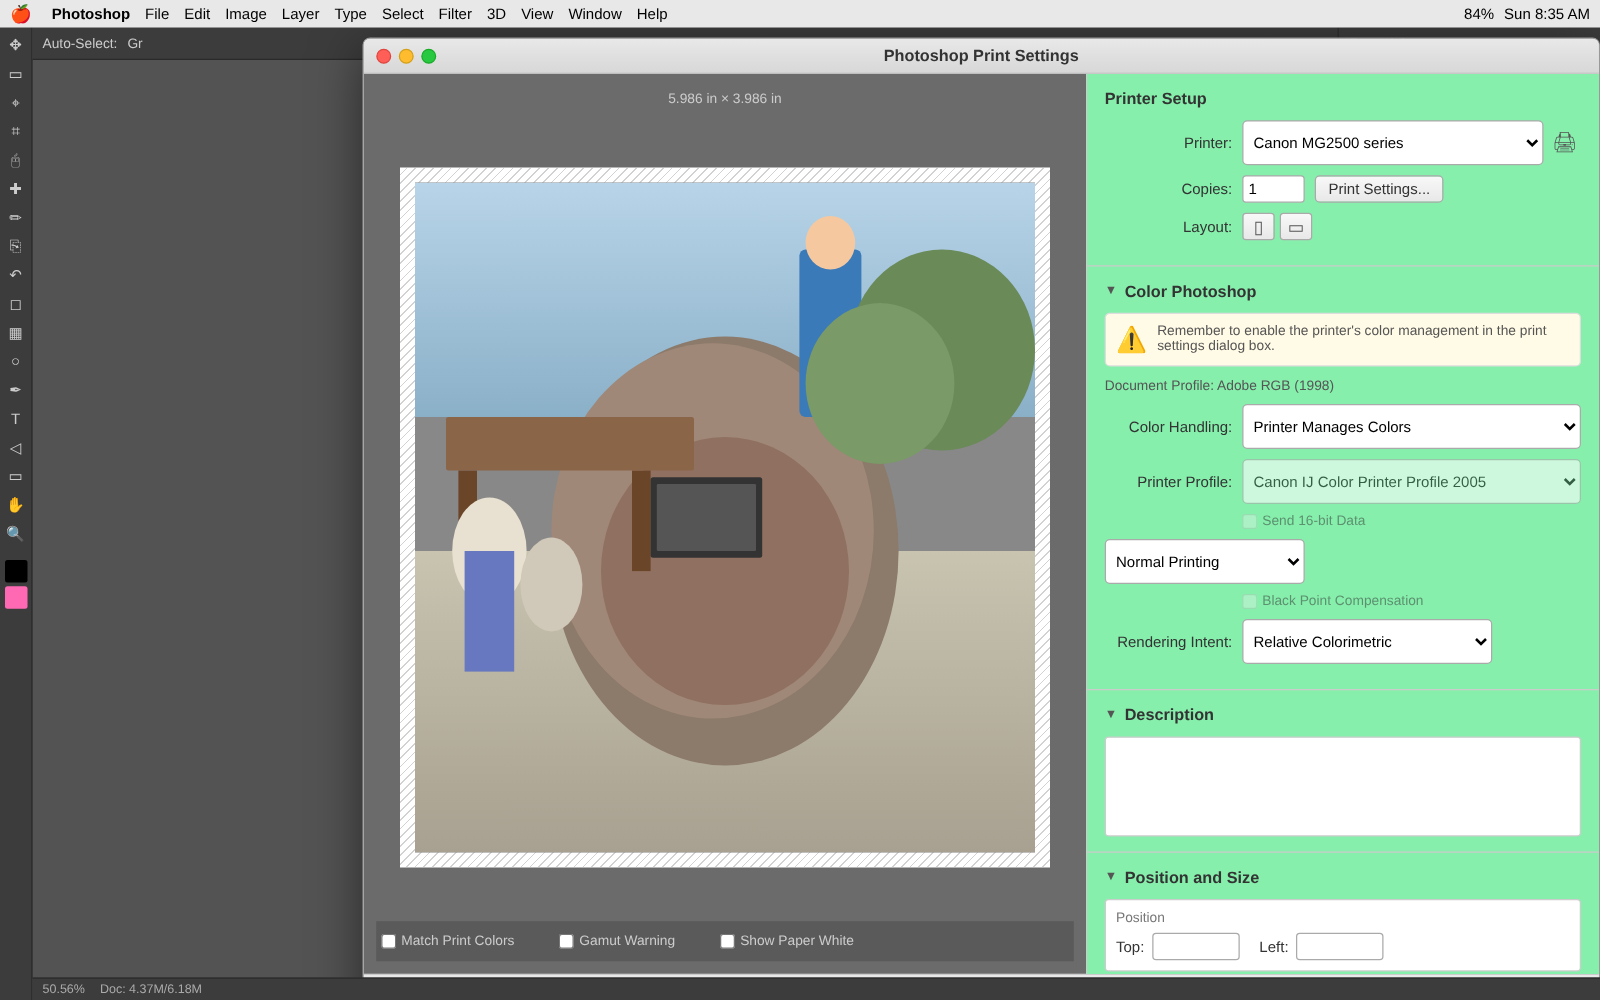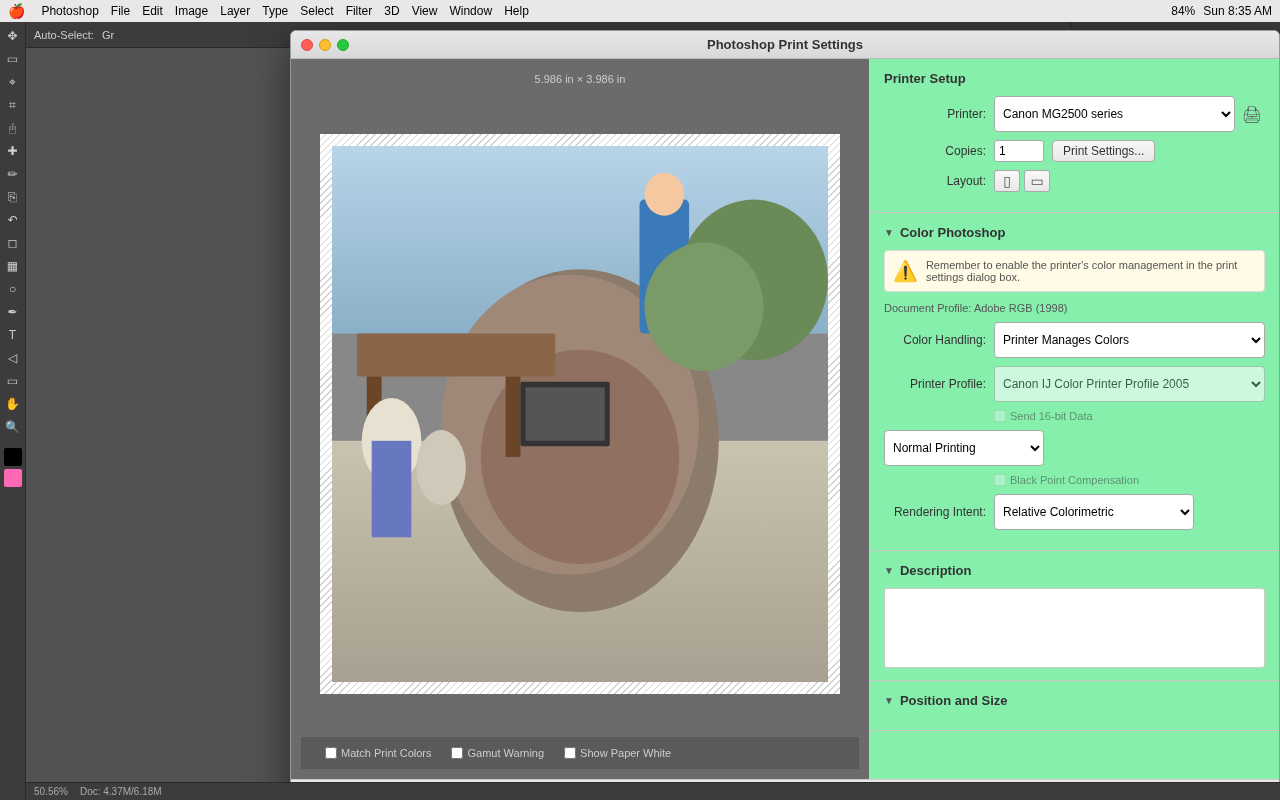--- a/index.html
+++ b/index.html
@@ -26,21 +26,21 @@
     }
     .menubar-apple {
       font-size: 14px;
       margin-right: 4px;
     }
     .menubar-item {
       font-size: 12px;
       color: #000;
       font-weight: 400;
     }
-    .menubar-item.bold { font-weight: 400; }
+    .menubar-item.bold { font-weight: 700; }
     .menubar-right {
       position: absolute;
       right: 8px;
       display: flex;
       align-items: flex-end;
       gap: 8px;
       font-size: 12px;
     }
 
     
@@ -202,22 +202,22 @@
       overflow: hidden;
     }
 
     
     .canvas-bottom {
       height: 32px;
       width: 100%;
       background: #5a5a5a;
       display: flex;
       align-items: center;
-      padding: 0 24px;
-      gap: 20px;
+      padding: 0 4px;
+      gap: 36px;
     }
 
     .checkbox-item {
       display: flex;
       align-items: center;
       gap: 4px;
       color: #ccc;
       font-size: 11px;
     }
     .checkbox-item input[type="checkbox"] {
@@ -773,20 +773,33 @@
             <span class="section-title">Description</span>
           </div>
           <div class="description-area"></div>
         </div>
 
         <div class="section">
           <div class="section-header">
             <span class="triangle-icon">▼</span>
             <span class="section-title">Position and Size</span>
           </div>
+          <div class="position-box">
+            <div class="position-title">Position</div>
+            <div class="position-fields">
+              <div class="pos-field">
+                <span>Top:</span>
+                <input type="text" class="pos-input" style="">
+              </div>
+              <div class="pos-field">
+                <span>Left:</span>
+                <input type="text" class="pos-input" style="">
+              </div>
+            </div>
+          </div>
         </div>
 
       </div>
     </div>
 
     <div class="dialog-footer">
       <button class="btn btn-cancel">Cancel</button>
       <button class="btn btn-done">Done</button>
       <button class="btn btn-print">Print</button>
     </div>

